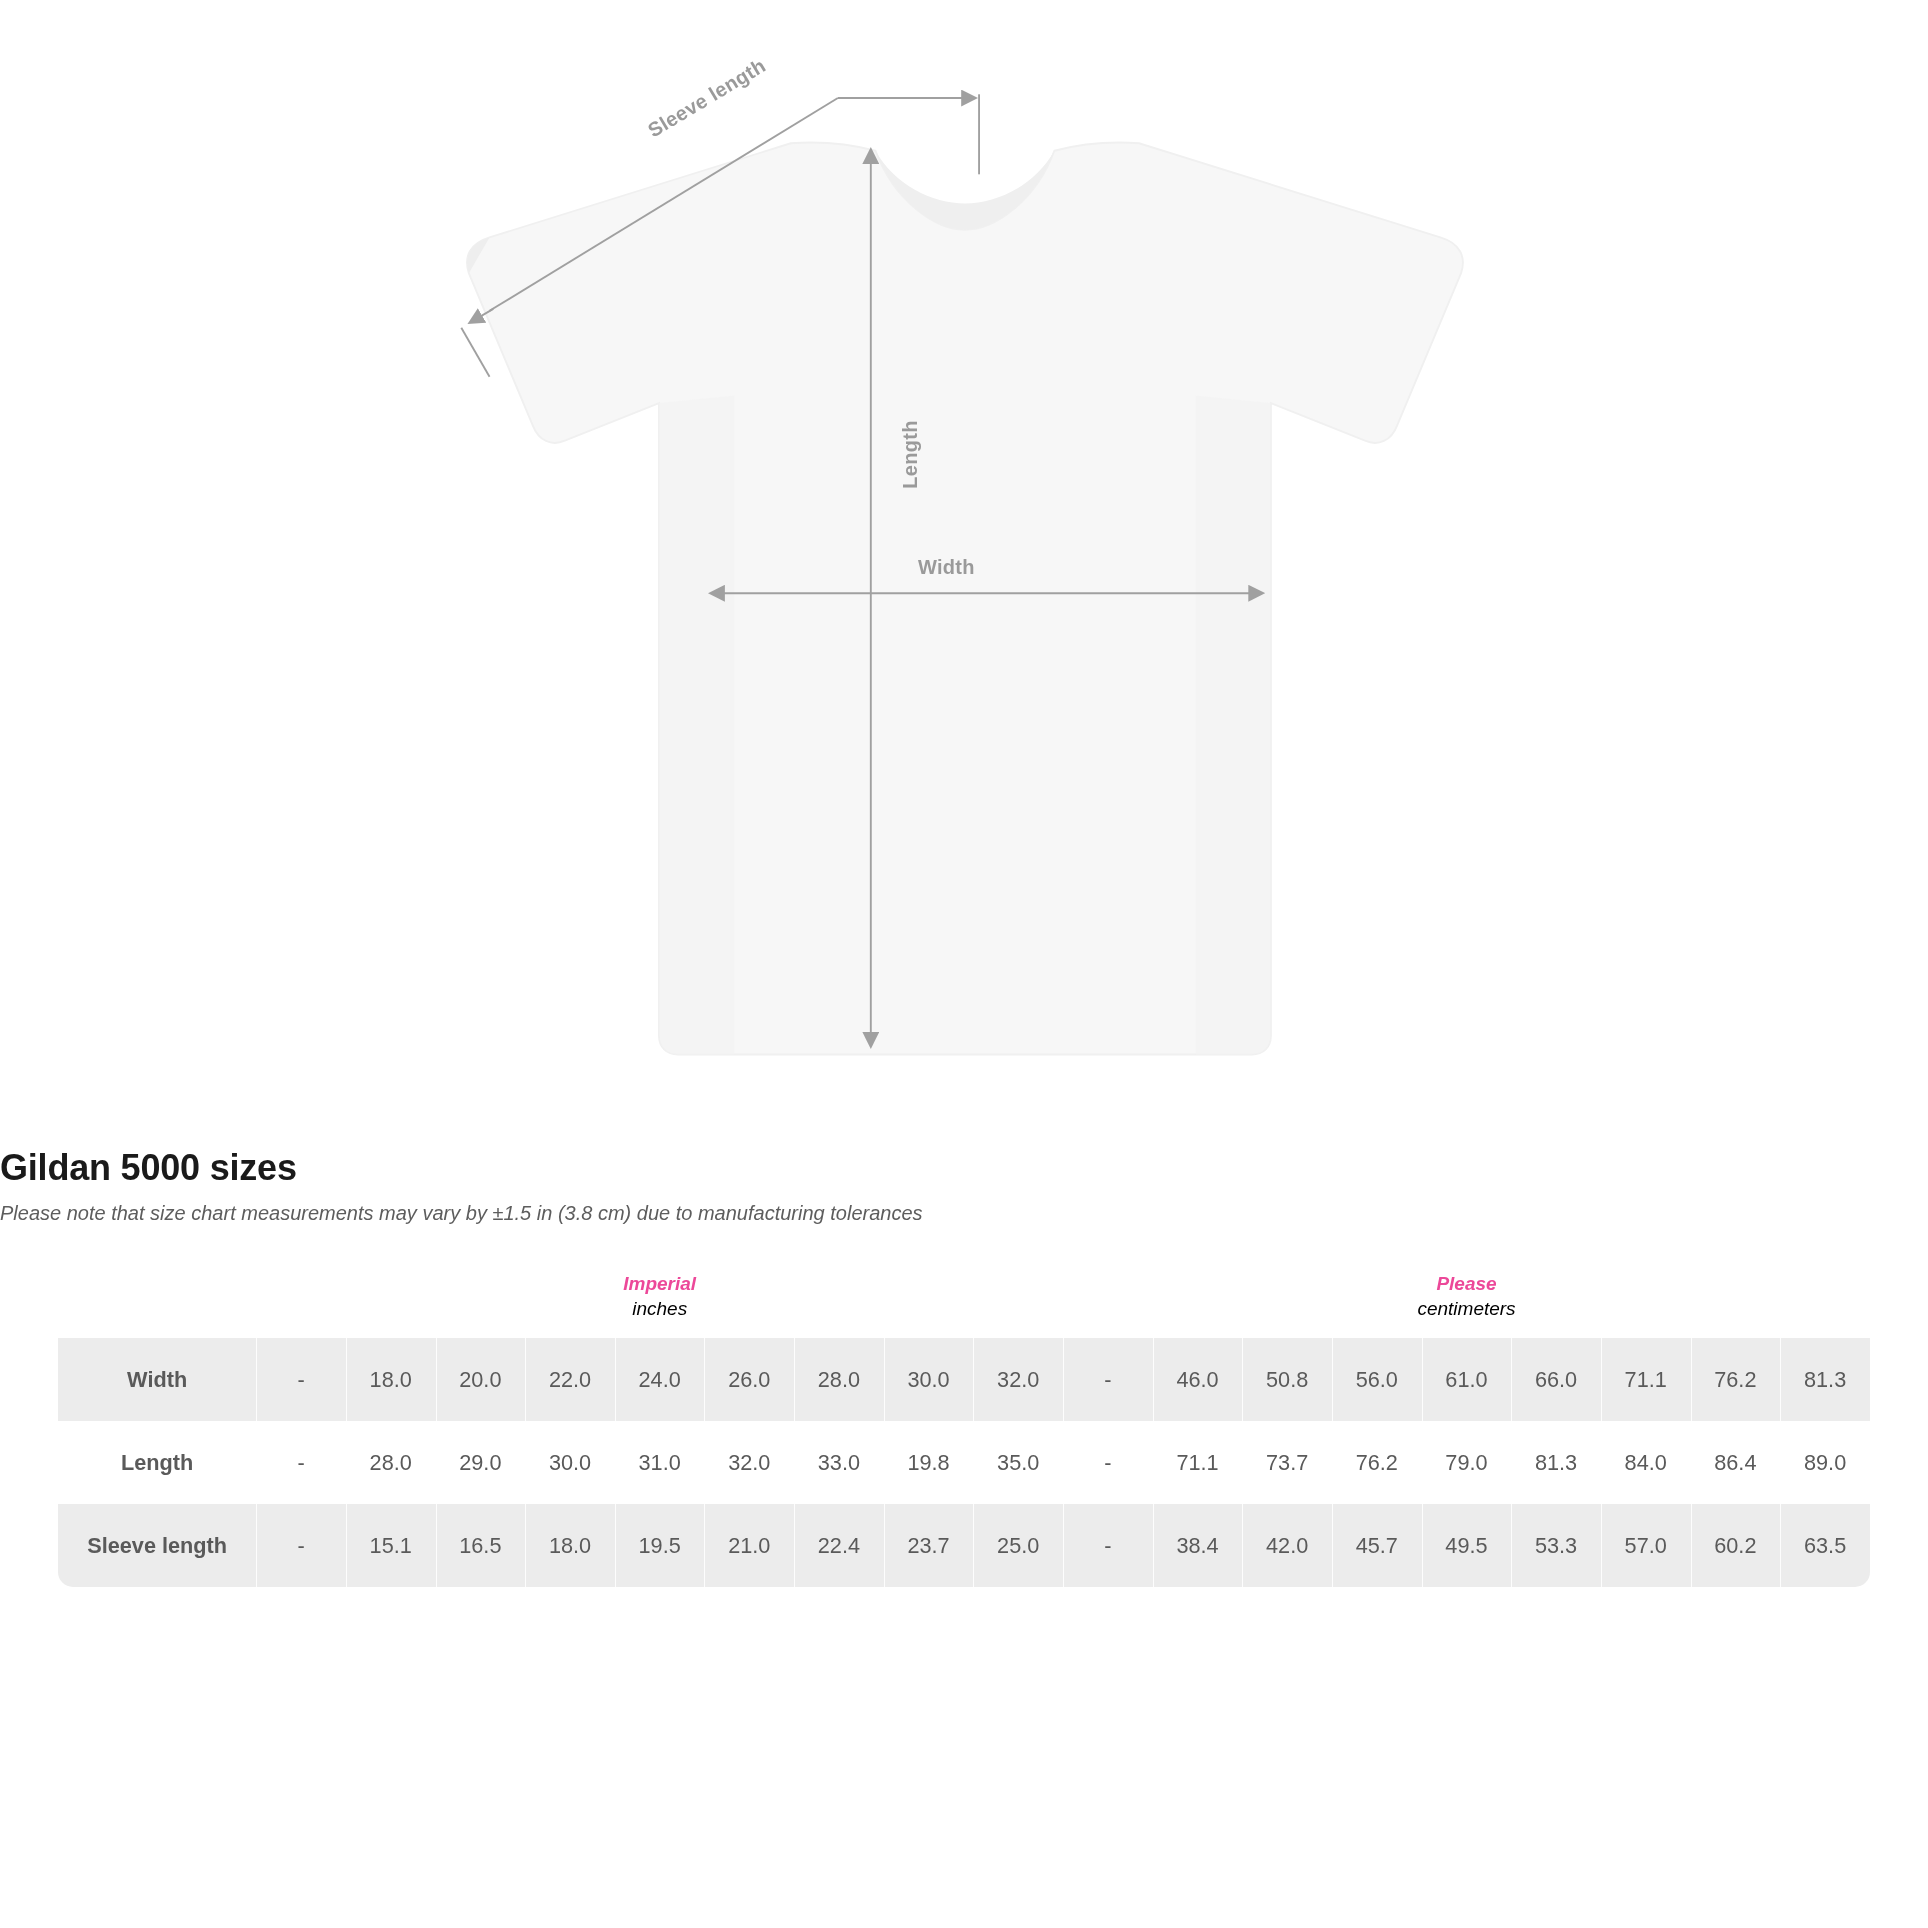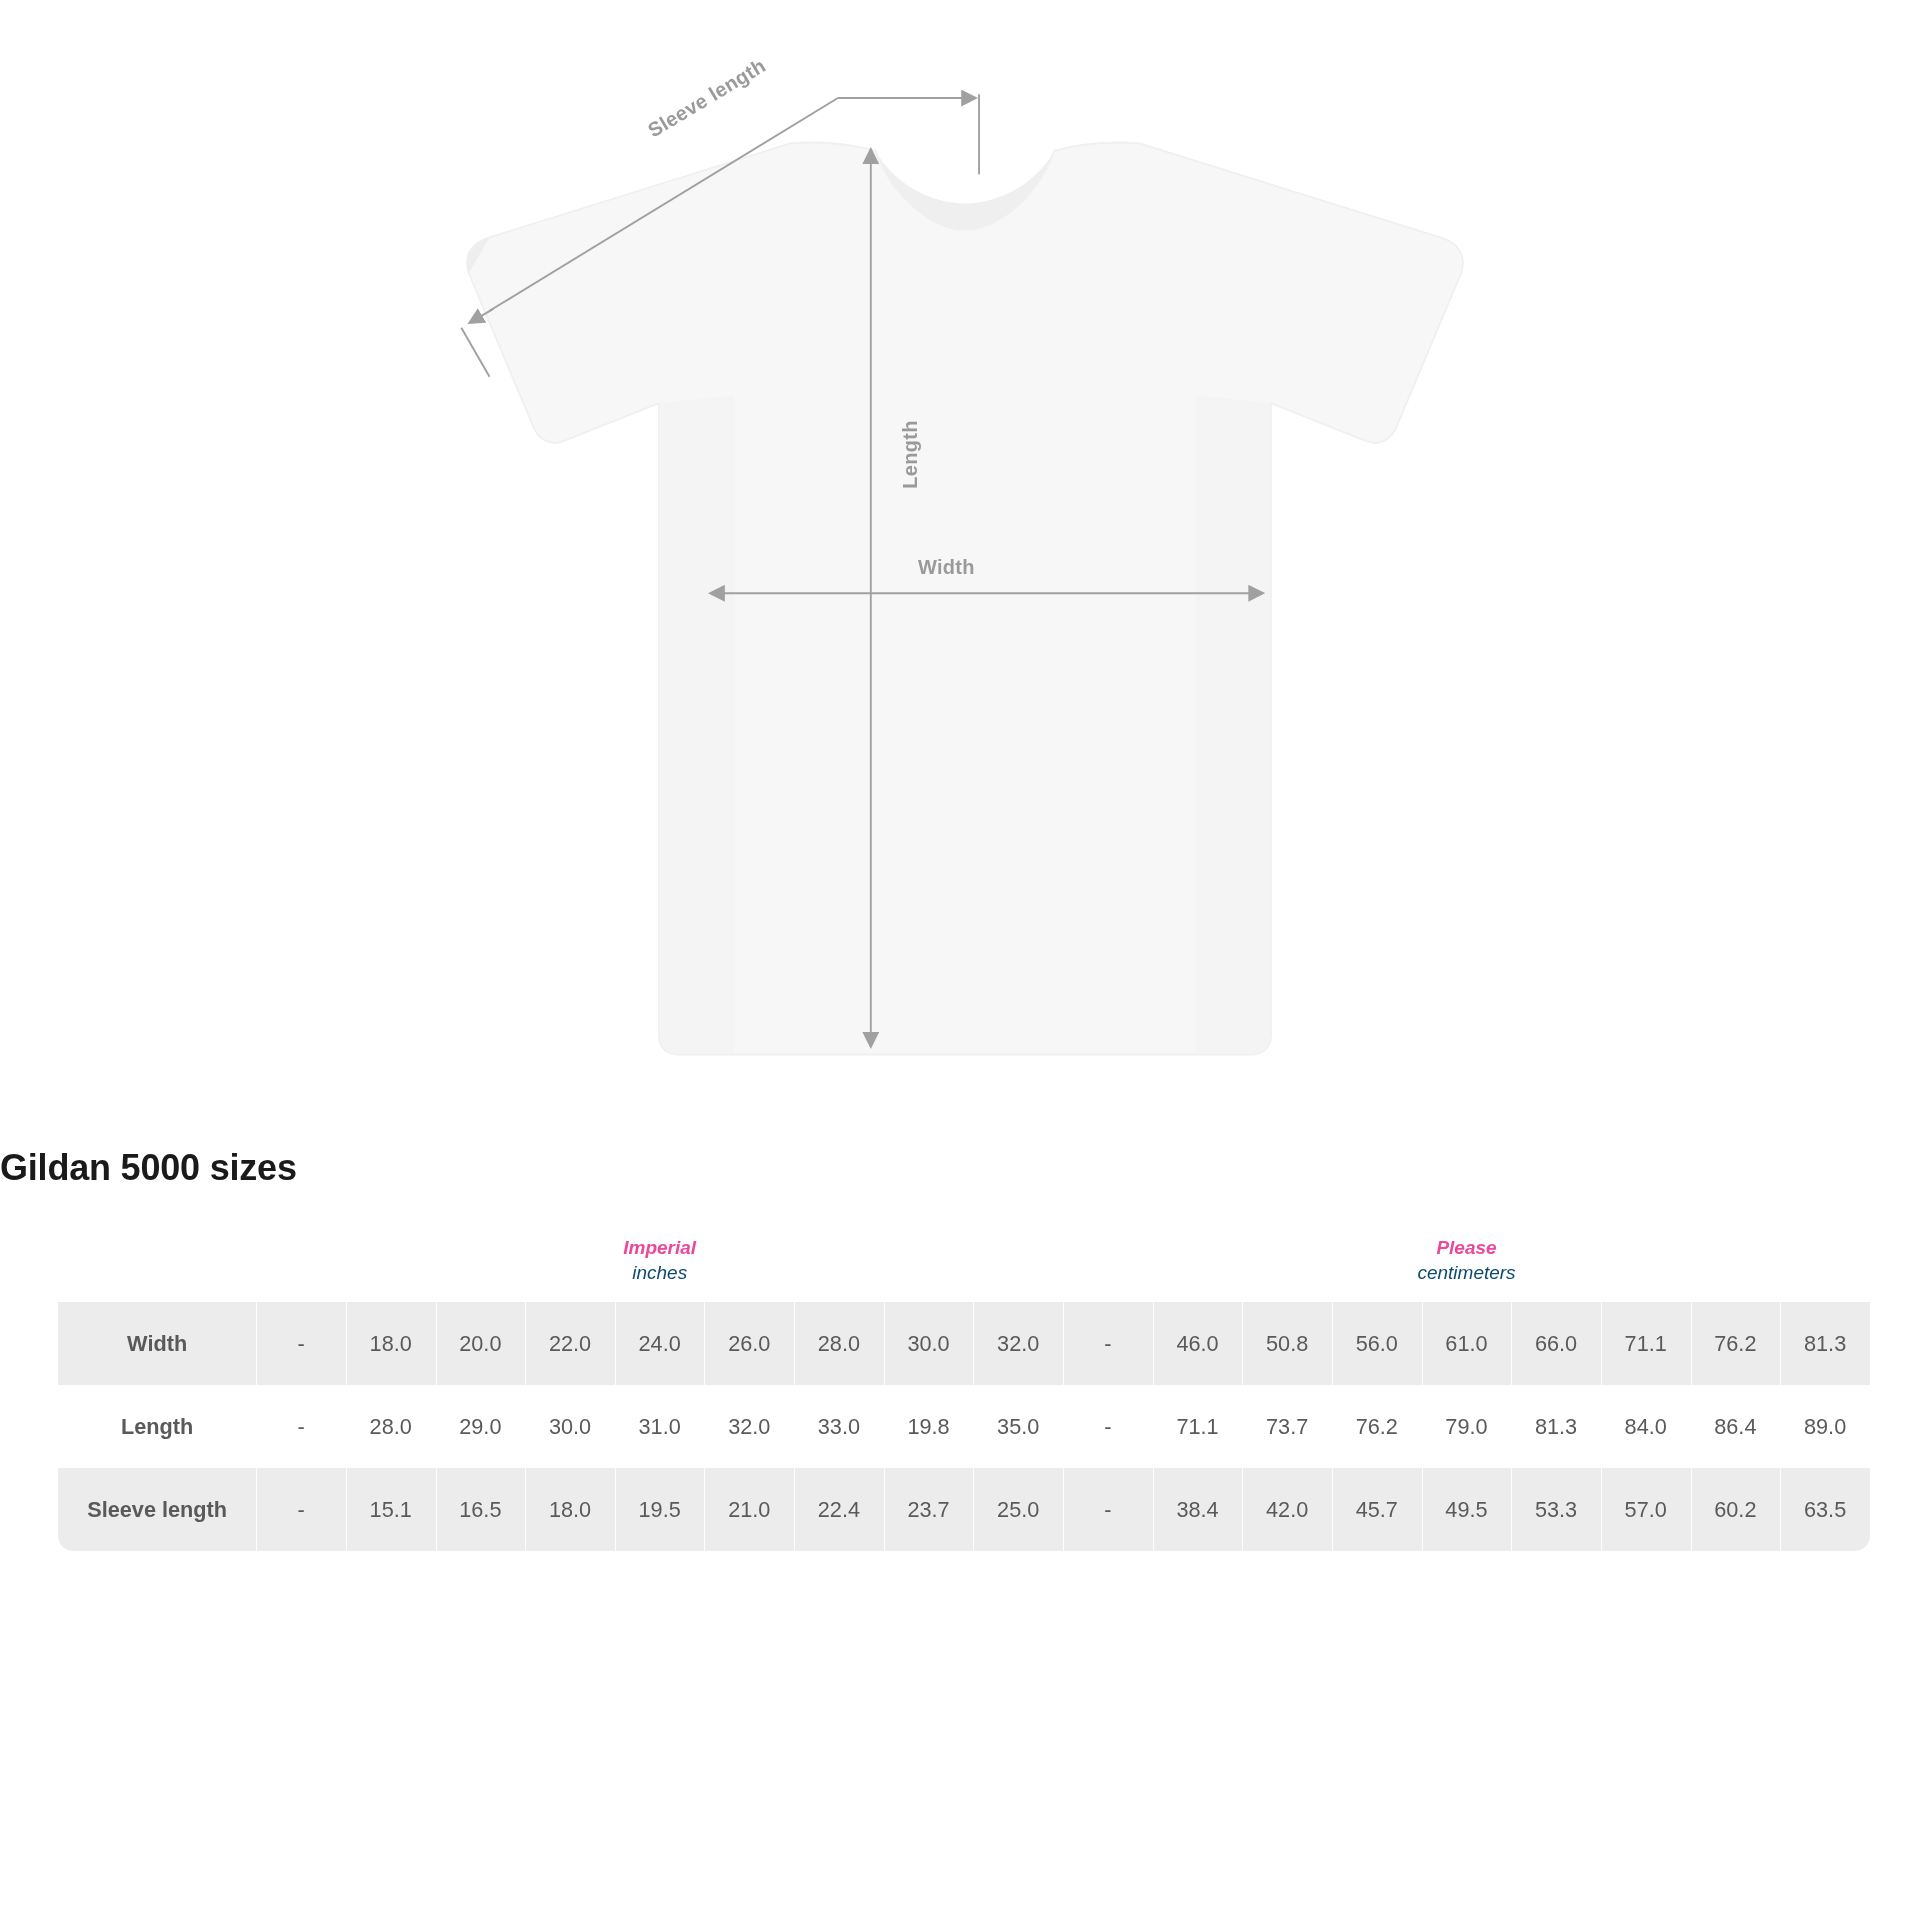--- a/index.html
+++ b/index.html
@@ -104,21 +104,21 @@
   .unit-name {
     font-size: 19px;
     font-weight: bold;
     font-style: italic;
     color: #ec4899;
     line-height: 1.15;
   }
   .unit-sub {
     font-size: 19px;
     font-style: italic;
-    color: #0c4a6e;
+    color: #000000;
     margin-top: 3.8px;
   }
   
   .size-row td {
     background: #ececec;
     font-weight: bold;
     font-size: 22.6px;
     color: #4a4a4a;
     height: 90px;
   }
@@ -200,20 +200,21 @@
       </g>
     </svg>
 
     <div class="dim-label" id="label-sleeve">Sleeve length</div>
     <div class="dim-label" id="label-length">Length</div>
     <div class="dim-label" id="label-width">Width</div>
   </div>
 
   <div class="title-block">
     <h1 class="chart-title">Gildan 5000 sizes</h1>
+    <div class="chart-note">Please note that size chart measurements may vary by ±1.5 in (3.8 cm) due to manufacturing tolerances</div>
   </div>
 
   <div class="table-wrap">
     <table class="size-table">
       <colgroup>
         <col class="col-label">
         <col class="col-cell">
           <col class="col-cell">
           <col class="col-cell">
           <col class="col-cell">

